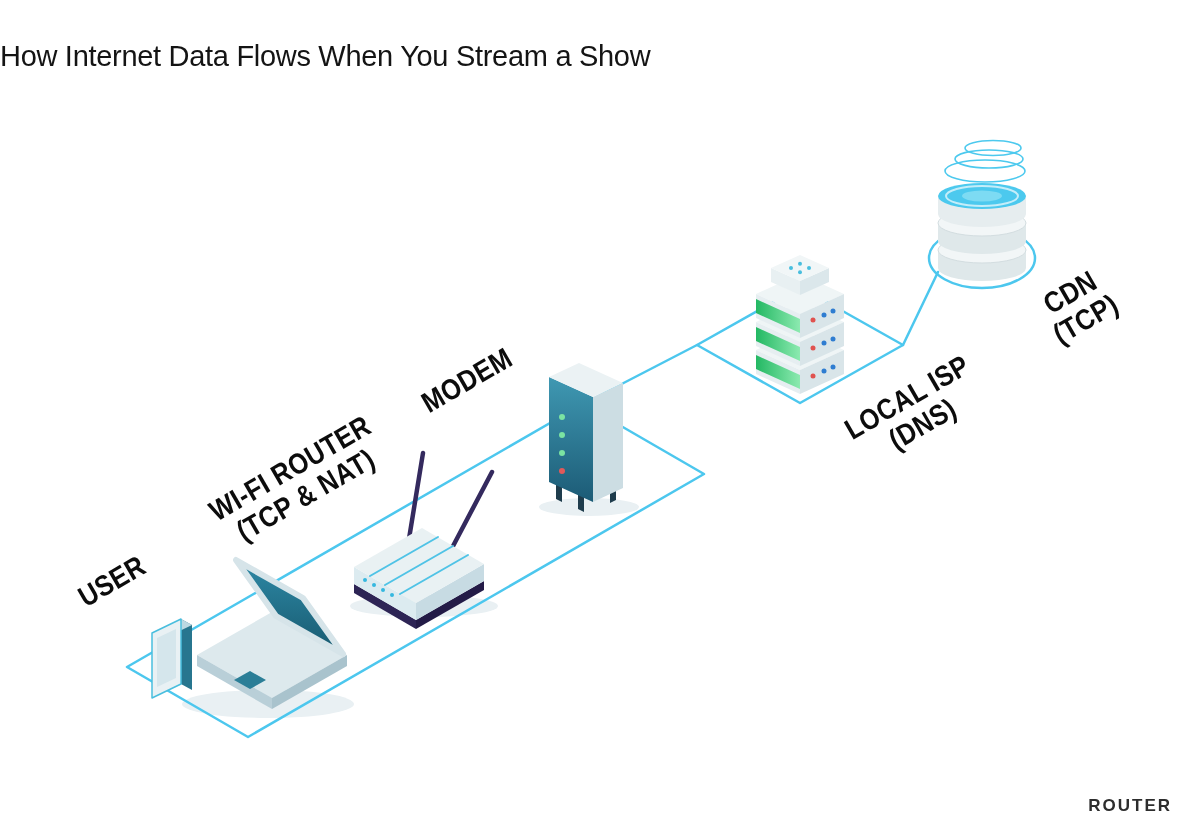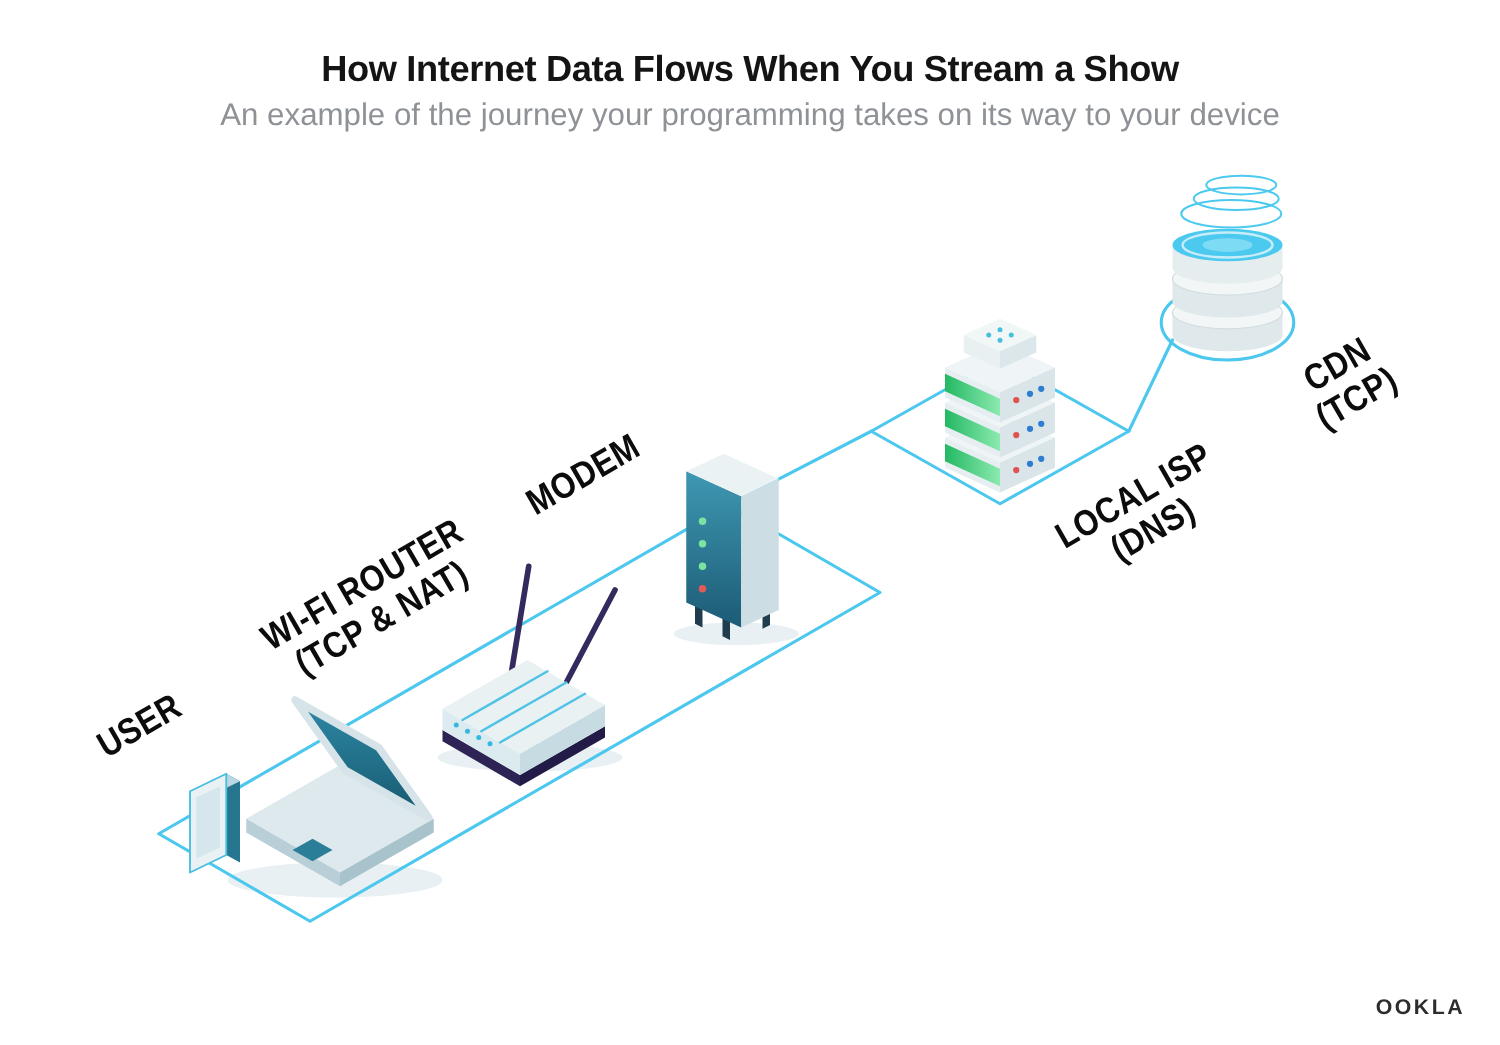--- a/index.html
+++ b/index.html
@@ -2,21 +2,21 @@
 <html><head>
 <meta charset="utf-8">
 <style>
   * { margin:0; padding:0; box-sizing:border-box; }
   html,body { width:1200px; height:836px; }
   body { background:#ffffff; font-family:"Liberation Sans", sans-serif; overflow:hidden; }
   .stage { position:relative; width:1200px; height:836px; background:#ffffff; }
 
   .title {
     position:absolute; top:40px; left:0; width:100%;
-    text-align:center; font-size:29px; font-weight:700;
+    font-size:29px; font-weight:400;
     color:#141414; letter-spacing:-0.3px;
   }
   .subtitle {
     position:absolute; top:78px; left:0; width:100%;
     text-align:center; font-size:25px; font-weight:400;
     color:#8e9296; letter-spacing:0px;
   }
 
   svg.diagram { position:absolute; left:0; top:0; }
 
@@ -39,21 +39,20 @@
     position:absolute; right:28px; bottom:20px;
     font-size:17px; font-weight:700; letter-spacing:2px; color:#2d2d2d;
   }
 </style>
 </head>
 <body>
 
 <div class="stage">
 
   <div class="title">How Internet Data Flows When You Stream a Show</div>
-  <div class="subtitle">An example of the journey your programming takes on its way to your device</div>
 
   <svg class="diagram" width="1200" height="836" viewBox="0 0 1200 836">
     <defs>
       <linearGradient id="gradModem" x1="0" y1="0" x2="0" y2="1">
         <stop offset="0" stop-color="#3f98b2"></stop>
         <stop offset="1" stop-color="#1c5b76"></stop>
       </linearGradient>
       <linearGradient id="gradGreen" gradientUnits="userSpaceOnUse" x1="756" y1="0" x2="800" y2="0">
         <stop offset="0" stop-color="#23b863"></stop>
         <stop offset="1" stop-color="#8ceab0"></stop>
@@ -219,15 +218,15 @@
     <span>LOCAL ISP</span>
     <span>(DNS)</span>
   </div>
 
   <div class="node-label" style="left:978px; top:275px; width:200px;">
     <span>CDN</span>
     <span>(TCP)</span>
   </div>
 
 
-  <div class="footer-right">OOKLA</div>
+  <div class="footer-right">ROUTER</div>
 
 </div>
 
 </body></html>

